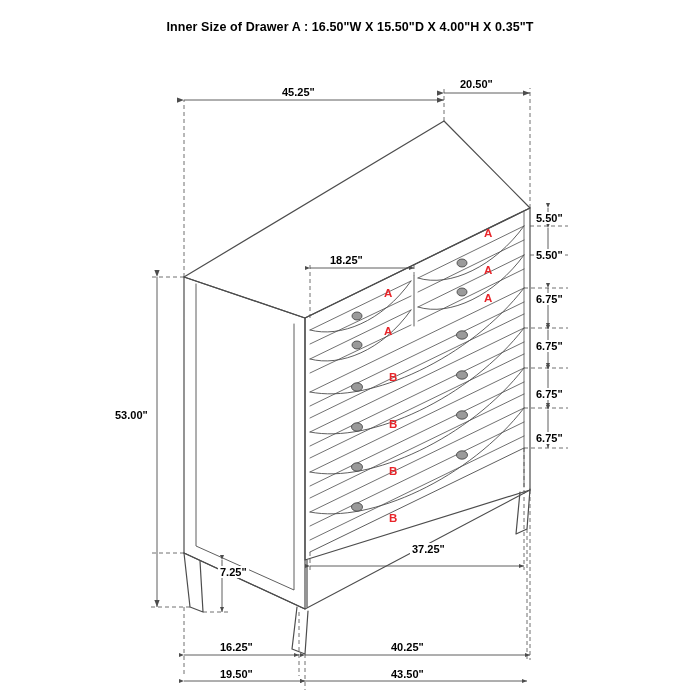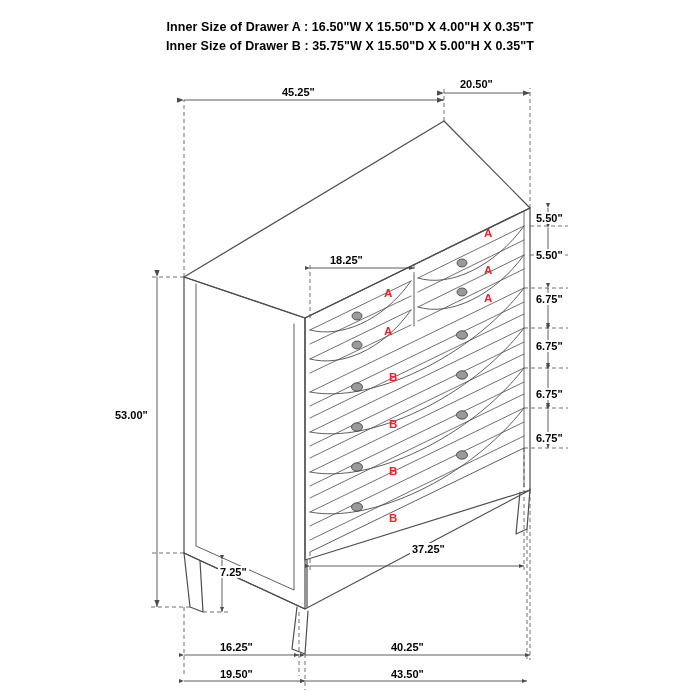--- a/index.html
+++ b/index.html
@@ -59,21 +59,20 @@
     white-space: nowrap;
   }
 </style>
 </head>
 <body>
 
 <div id="stage">
 
   <div class="title-block">
     <div class="title-line">Inner Size of Drawer A : 16.50"W X 15.50"D X 4.00"H X 0.35"T</div>
-    <div class="title-line">Inner Size of Drawer B : 35.75"W X 15.50"D X 5.00"H X 0.35"T</div>
   </div>
 
   <svg class="diagram" viewBox="0 0 700 700">
     <g fill="none" stroke="#4d4d4d" stroke-width="1.2" stroke-linejoin="round" stroke-linecap="round">
 
       <path d="M184,277 L444,121 L530,208 L305,318 Z"></path>
 
       <path d="M184,277 L184,553 L305,609 L305,318 Z"></path>
       <path d="M196,284 L196,546 L294,590 L294,324" stroke-width="0.9"></path>
 

